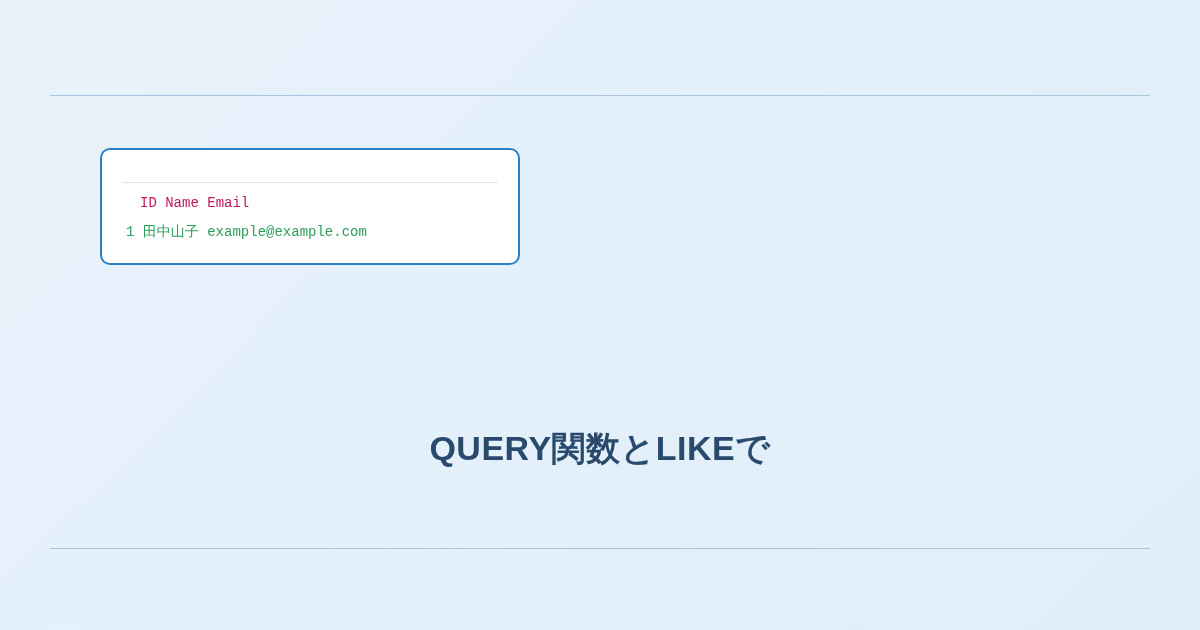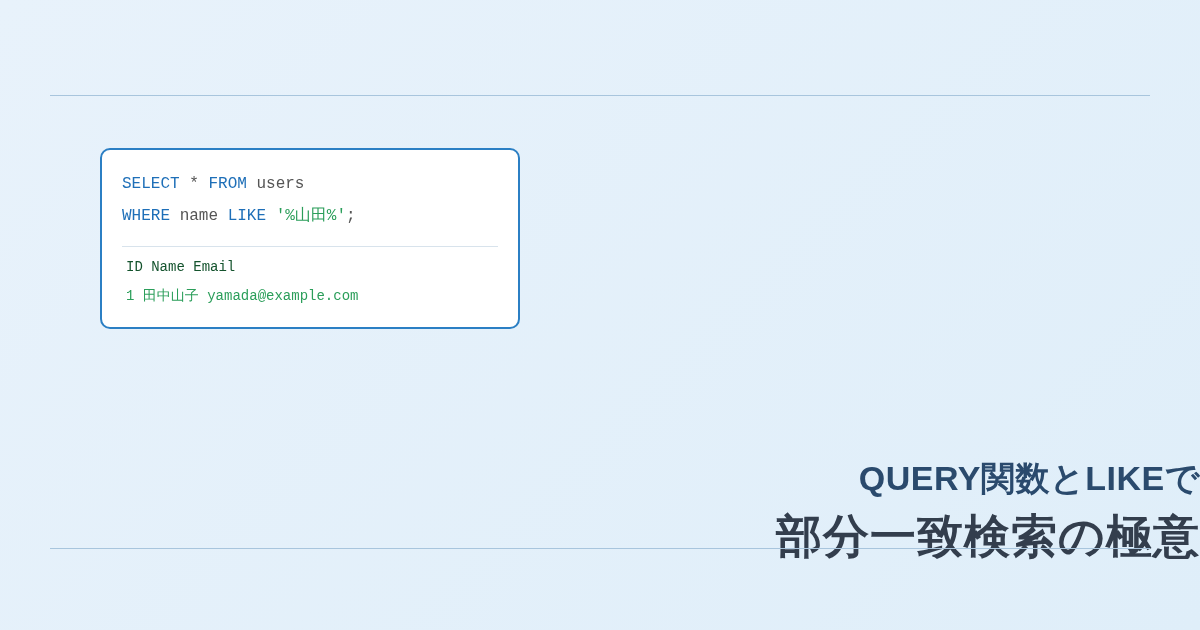--- a/index.html
+++ b/index.html
@@ -54,37 +54,37 @@
       color: #2b9e5a;
     }
     .sql-divider {
       border: none;
       border-top: 1px solid #d8e3ec;
       margin: 14px 0 12px 0;
     }
     .result-header {
       font-family: "Courier New", Courier, monospace;
       font-size: 14px;
-      color: #14532d;
+      color: #be185d;
       margin-bottom: 10px;
-      margin-left: 4px;
+      margin-left: 18px;
     }
     .result-row {
       font-family: "Courier New", Courier, monospace;
       font-size: 14px;
       color: #2b9e5a;
       line-height: 1.7;
       margin-left: 4px;
     }
     .headline {
       position: absolute;
-      top: 456px;
+      top: 426px;
       left: 0;
       right: 0;
-      text-align: right;
+      text-align: center;
     }
     .headline-line1 {
       font-size: 34px;
       font-weight: 700;
       color: #2a4a6d;
       letter-spacing: 0.5px;
     }
     .headline-line2 {
       font-size: 46px;
       font-weight: 700;
@@ -92,44 +92,33 @@
       margin-top: 4px;
       letter-spacing: 1px;
     }
   </style>
 </head>
 <body>
 
 <div class="divider-top"></div>
 
 <div class="sql-box">
-  <div class="sql-query">
-    <span class="kw">SELECT</span>
-    <span>*</span>
-    <span class="kw">FROM</span>
-    <span>users</span><br>
-    <span class="kw">WHERE</span>
-    <span>name</span>
-    <span class="kw">LIKE</span>
-    <span class="str">'%山田%'</span><span>;</span>
-  </div>
 
   <hr class="sql-divider">
 
   <div class="result-header">
     <span>ID</span>
     <span>Name</span>
     <span>Email</span>
   </div>
 
   <div class="result-row">
     <span>1</span>
     <span>田中山子</span>
-    <span>yamada@example.com</span>
+    <span>example@example.com</span>
   </div>
 </div>
 
 <div class="headline">
   <div class="headline-line1">QUERY関数とLIKEで</div>
-  <div class="headline-line2">部分一致検索の極意</div>
 </div>
 
 <div class="divider-bottom"></div>
 
 </body></html>

